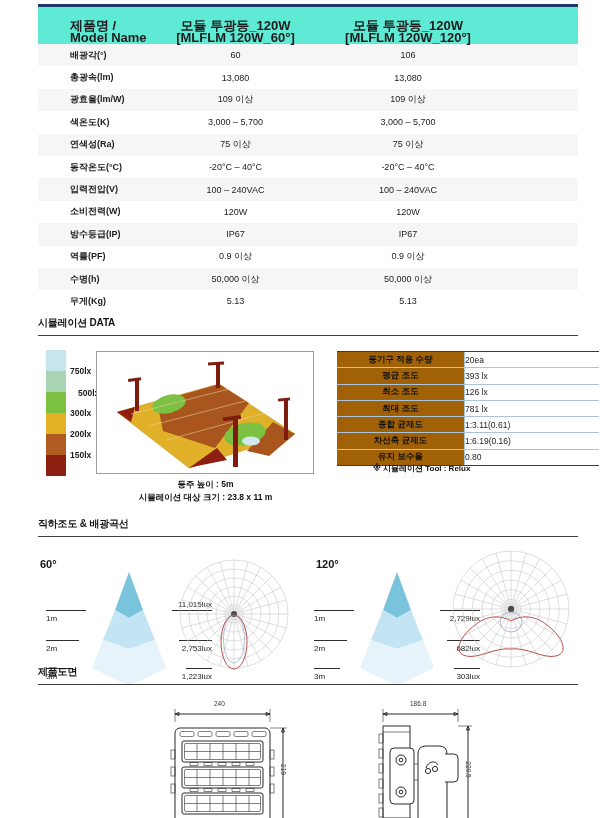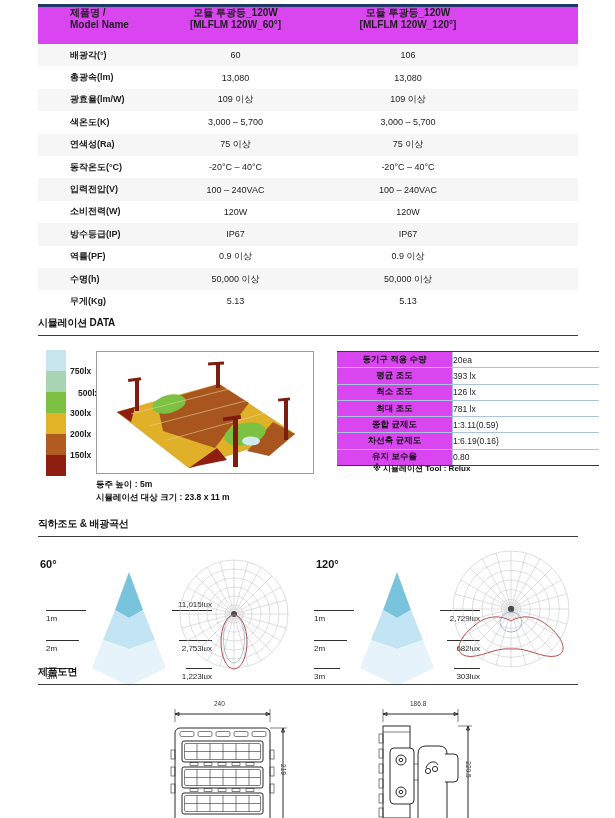--- a/index.html
+++ b/index.html
@@ -1,43 +1,43 @@
 <!DOCTYPE html>
 <html><head>
 <meta charset="utf-8">
 <style>
   html,body{margin:0;padding:0;background:#fff;}
   .page{position:relative;width:615px;height:818px;background:#fff;overflow:hidden;
         font-family:"Liberation Sans","DejaVu Sans",sans-serif;color:#222;}
 
   
   .spec{position:absolute;left:38px;top:4px;width:540px;border-top:3px solid #1d3a67;}
-  .spec-header{display:flex;align-items:flex-start;height:37px;background:#d946ef;font-size:10px;font-weight:bold;color:#1c1c1c;}
+  .spec-header{display:flex;align-items:flex-end;height:37px;background:#5eead4;font-size:13px;font-weight:bold;color:#1c1c1c;}
   .spec-rows .spec-row{display:flex;align-items:center;height:22.4px;font-size:9px;}
   .spec-rows .spec-row:nth-child(odd){background:#f6f6f6;}
   .c-label{width:130px;padding-left:32px;box-sizing:border-box;font-weight:600;color:#1c1c1c;}
   .c-v1{width:135px;text-align:center;}
   .c-v2{width:210px;text-align:center;}
   .hdr-lines{display:flex;flex-direction:column;line-height:12px;}
   .hdr-center{align-items:center;}
 
   
   .section-title{position:absolute;left:38px;width:540px;font-size:10px;font-weight:bold;
                  color:#141414;padding-bottom:5px;border-bottom:1.5px solid #3f3f3f;letter-spacing:-0.2px;}
 
   
   .legend{position:absolute;left:46px;top:350px;width:20px;}
   .legend .sw{width:20px;height:21px;}
   .legend-label{position:absolute;left:70px;width:42px;font-size:8.5px;font-weight:600;color:#1c1c1c;}
   .sim-box{position:absolute;left:96px;top:351px;width:218px;height:123px;border:1px solid #9c9c9c;box-sizing:border-box;background:#fff;}
-  .sim-caption{position:absolute;left:96px;top:478px;width:219px;text-align:left;font-size:8.5px;font-weight:bold;line-height:13px;color:#111;}
+  .sim-caption{position:absolute;left:96px;top:478px;width:219px;text-align:center;font-size:8.5px;font-weight:bold;line-height:13px;color:#111;}
   .sim-table{position:absolute;left:337px;top:351px;width:262px;border-top:1.5px solid #3a3a3a;border-bottom:1.5px solid #3a3a3a;}
   .sim-row{display:flex;height:15.3px;align-items:center;border-bottom:1px solid #aac4dc;font-size:8.5px;}
   .sim-row:last-child{border-bottom:none;}
-  .sim-k{width:116px;text-align:center;background:#d946ef;font-weight:bold;color:#111;height:100%;display:flex;align-items:center;justify-content:center;border-right:1px solid #aac4dc;box-sizing:border-box;}
+  .sim-k{width:128px;text-align:center;background:#a16207;font-weight:bold;color:#111;height:100%;display:flex;align-items:center;justify-content:center;border-right:1px solid #aac4dc;box-sizing:border-box;}
   .sim-v{flex:1;text-align:left;}
   .sim-note{position:absolute;left:337px;top:463px;font-size:8px;font-weight:bold;color:#111;margin-left:36px;}
 
   
   .angle-label{position:absolute;font-size:11px;font-weight:bold;color:#141414;}
   .cone-wrap{position:absolute;width:170px;height:118px;}
   .lvl-line{position:absolute;border-top:1.5px solid #2e2e2e;}
   .lvl-d{position:absolute;font-size:8px;color:#222;}
   .lvl-lux{position:absolute;font-size:8px;color:#222;text-align:right;width:60px;}
   .polar-grid circle,.polar-grid line{stroke:#c3c3c3;stroke-width:0.55;fill:none;}
@@ -193,21 +193,21 @@
     <div class="sim-row">
         <span class="sim-k">최소 조도</span>
         <span class="sim-v">126 lx</span>
       </div>
     <div class="sim-row">
         <span class="sim-k">최대 조도</span>
         <span class="sim-v">781 lx</span>
       </div>
     <div class="sim-row">
         <span class="sim-k">종합 균제도</span>
-        <span class="sim-v">1:3.11(0.59)</span>
+        <span class="sim-v">1:3.11(0.61)</span>
       </div>
     <div class="sim-row">
         <span class="sim-k">차선축 균제도</span>
         <span class="sim-v">1:6.19(0.16)</span>
       </div>
     <div class="sim-row">
         <span class="sim-k">유지 보수율</span>
         <span class="sim-v">0.80</span>
       </div>
   </div>

